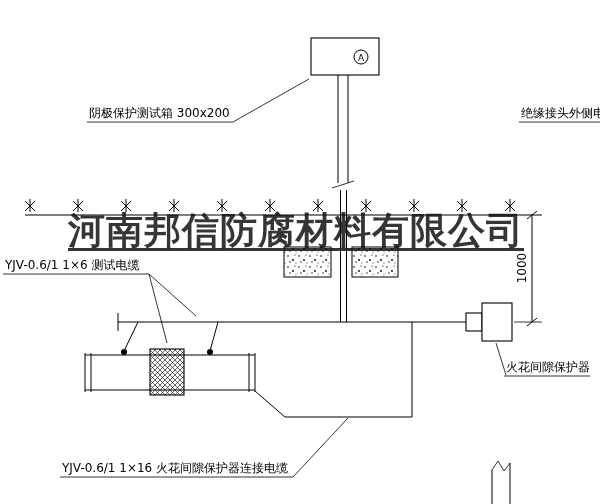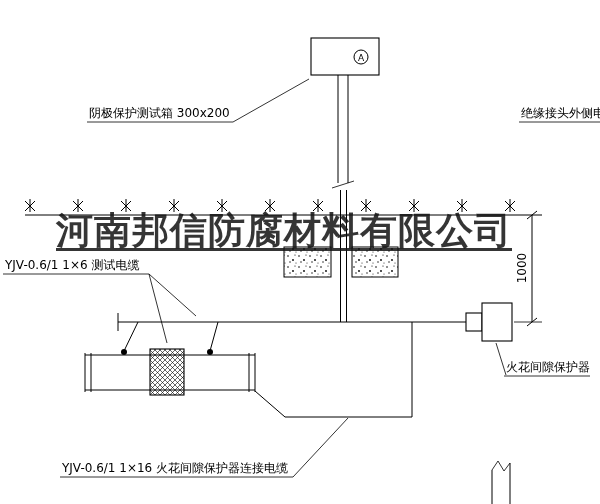--- a/index.html
+++ b/index.html
@@ -8,21 +8,21 @@
     overflow:hidden;font-family:"DejaVu Sans",sans-serif;
   }
   .stage svg{position:absolute;left:0;top:0;}
   .ln{stroke:#000;stroke-width:1;fill:none;}
   .thin{stroke-width:0.8;}
   .fillw{fill:#ffffff;stroke:#000;stroke-width:1.1;}
   text{fill:#000;font-family:"DejaVu Sans",sans-serif;font-size:12px;}
   .dimtext{font-size:12px;}
   .meter{font-size:9px;text-anchor:middle;}
   .watermark{
-    position:absolute;left:56px;top:206px;white-space:nowrap;
+    position:absolute;left:68px;top:206px;white-space:nowrap;
     font-size:37px;font-weight:700;letter-spacing:1px;
     font-family:Liberation Sans, sans-serif;color:rgba(18,18,18,0.85);
     text-decoration:underline;text-underline-offset:5px;
     pointer-events:none;z-index:5;
   }
 </style>
 </head>
 <body>
 
 <div class="stage">

